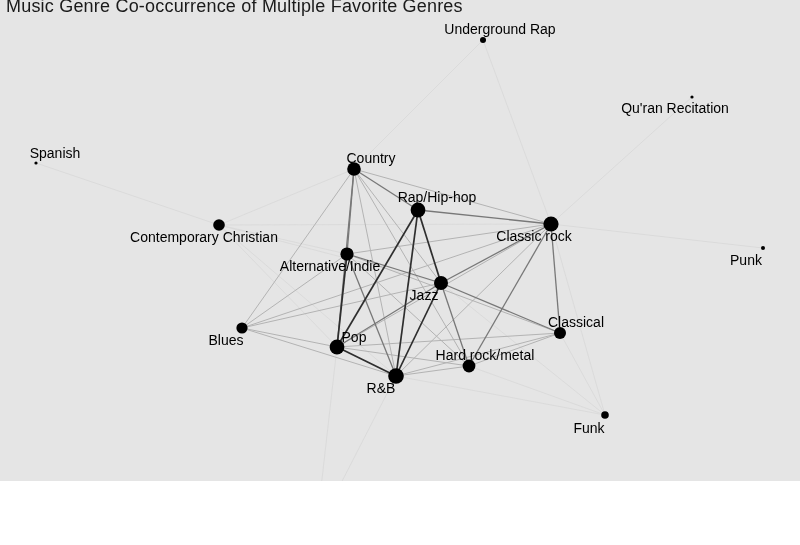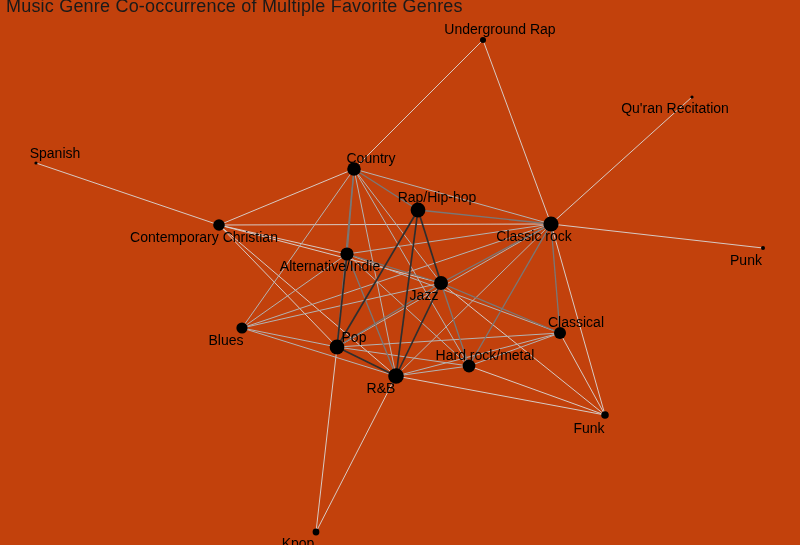--- a/index.html
+++ b/index.html
@@ -1,21 +1,21 @@
 <!DOCTYPE html>
 <html><head>
 <meta charset="utf-8">
 <style>
   html, body { margin: 0; padding: 0; background: #ffffff; }
   .stage {
     position: relative;
     width: 800px;
-    height: 545px;
+    height: 481px;
     overflow: hidden;
-    background: #c2410c;
+    background: #e5e5e5;
     font-family: "Liberation Sans", sans-serif;
   }
   .chart-title {
     position: absolute;
     left: 6px;
     top: -4px;
     font-size: 18px;
     color: #1a1a1a;
     white-space: nowrap;
     letter-spacing: 0.2px;

